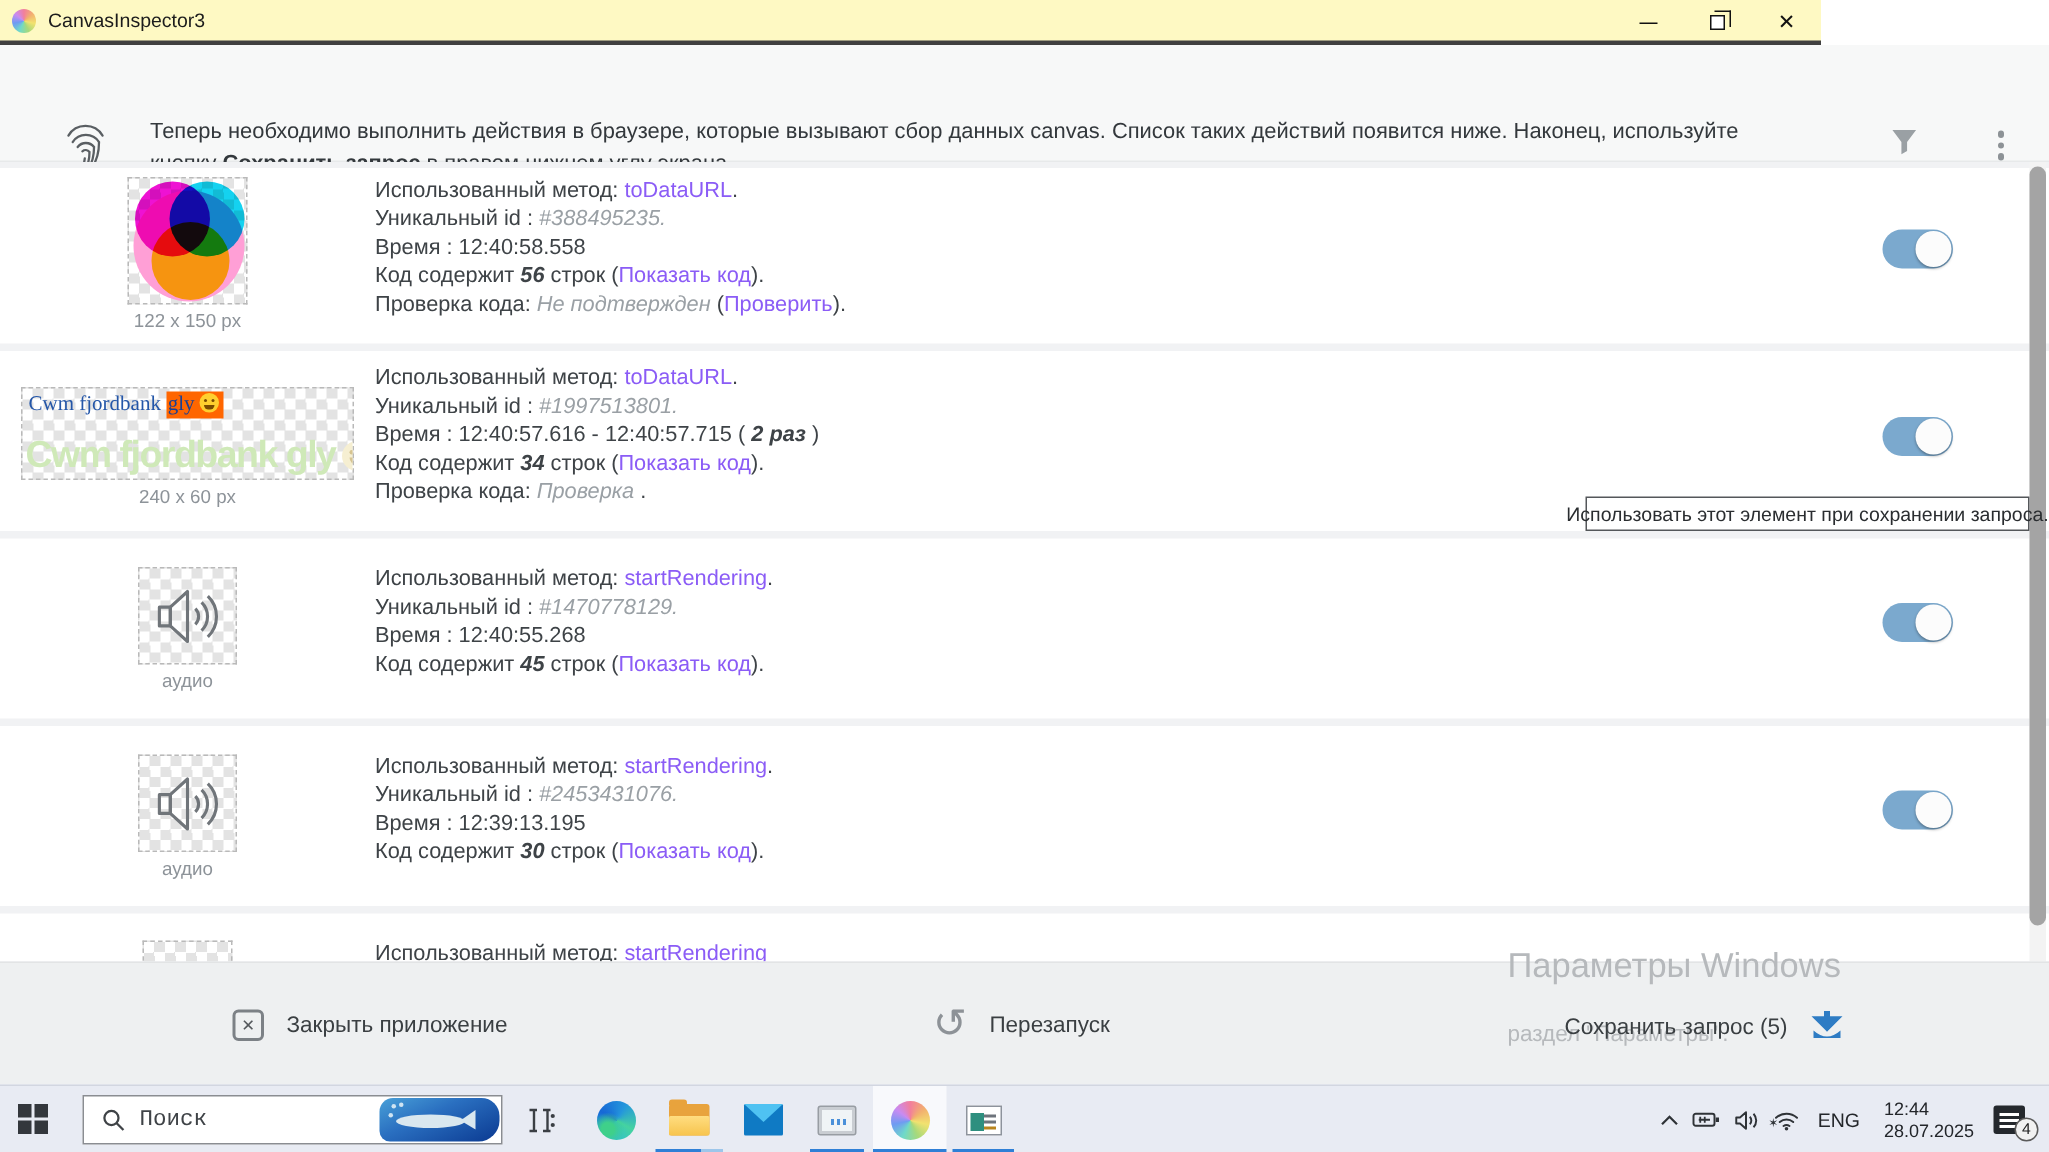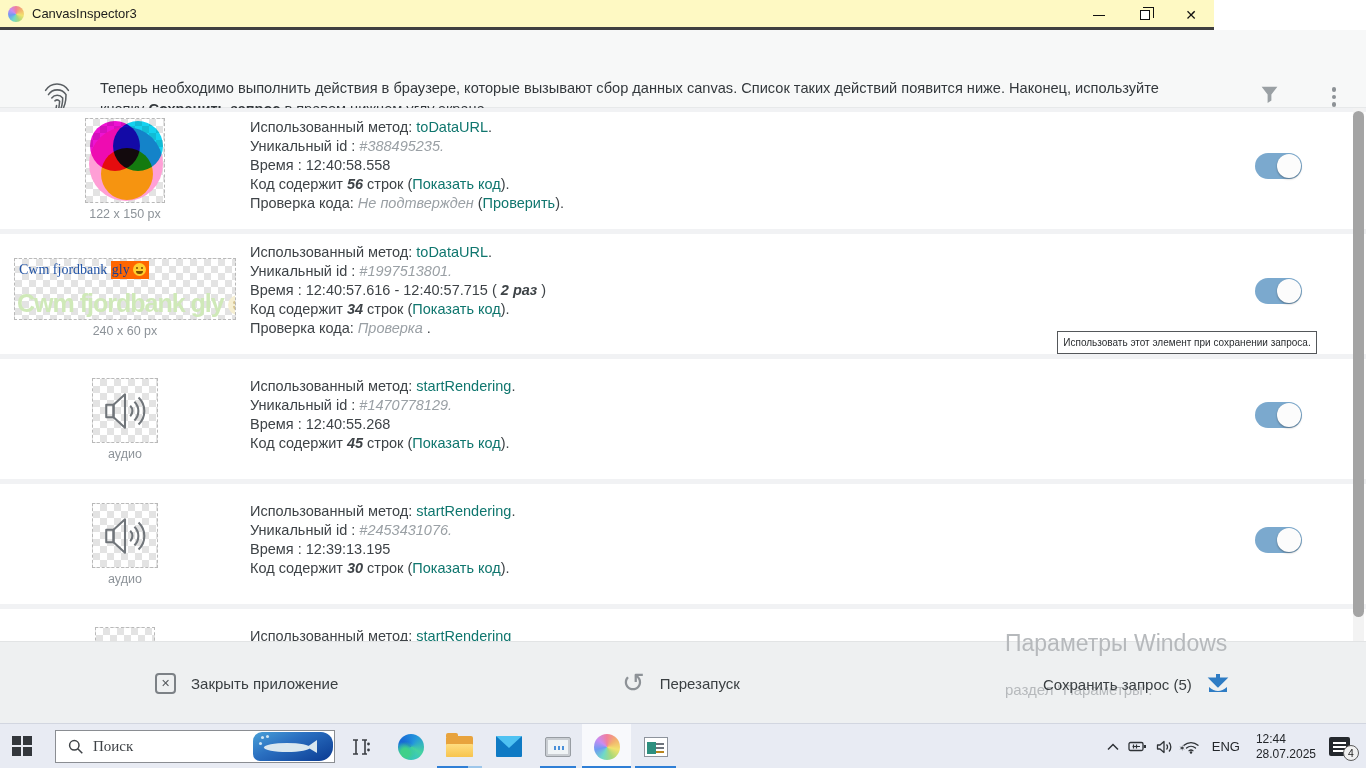--- a/index.html
+++ b/index.html
@@ -28,21 +28,21 @@
 
   
   .list{position:absolute;left:0;top:108px;width:1366px;height:533px;background:#fff;overflow:hidden}
   .band{position:absolute;left:0;width:1366px;background:#f1f2f4}
   .row{position:absolute;left:0;width:1352px}
   .thumb-col{position:absolute;left:0;width:250px;display:flex;flex-direction:column;align-items:center}
   .checker{background-color:#fff;background-image:conic-gradient(#e3e3e3 25%,transparent 25% 50%,#e3e3e3 50% 75%,transparent 75%);background-size:14px 14px}
   .thumb{border:1px dashed #b9b9b9;position:relative;overflow:hidden}
   .thumb-caption{font-size:12.5px;color:#8d9399;margin-top:4px}
   .details{position:absolute;left:250px;font-size:14.5px;line-height:19px;color:#3e4347}
-  .link{color:#0f766e;text-decoration:none;cursor:pointer}
+  .link{color:#8b5cf6;text-decoration:none;cursor:pointer}
   .muted-i{color:#9aa0a5;font-style:italic}
   .bi{font-weight:bold;font-style:italic}
   .po{margin-left:4px}
 
   
   .cw{width:80px;height:85px}
   .cw i{position:absolute;border-radius:50%;mix-blend-mode:multiply}
   .cw .pk{left:3px;top:8px;width:74px;height:74px;background:#ff9fd6;mix-blend-mode:normal}
   .cw .mg{left:4px;top:2px;width:50px;height:50px;background:#ee12d3}
   .cw .cy{left:27px;top:2px;width:50px;height:50px;background:#14d2f0}
@@ -62,42 +62,42 @@
   .sm-l::after{content:"";position:absolute;left:5px;top:11px;width:10px;height:5px;border-radius:0 0 10px 10px;background:#d6c491}
 
   
   .aud{width:66px;height:65px;display:flex;align-items:center;justify-content:center}
 
   
   .toggle{position:absolute;left:1255px;width:47px;height:26px;border-radius:13px;background:#7ba9ce;cursor:pointer}
   .toggle .knob{position:absolute;right:1px;top:1px;width:24px;height:24px;border-radius:50%;background:#fcfcfc;box-shadow:0 1px 2px rgba(0,0,0,.35)}
 
   
-  .tooltip{position:absolute;left:1057px;top:331px;width:260px;height:23px;background:#fff;border:1px solid #54575a;font-size:10px;color:#2a2d30;display:flex;align-items:center;justify-content:center;white-space:nowrap;z-index:6}
+  .tooltip{position:absolute;left:1057px;top:331px;width:296px;height:23px;background:#fff;border:1px solid #54575a;font-size:13px;color:#2a2d30;display:flex;align-items:center;justify-content:center;white-space:nowrap;z-index:6}
 
   
   .sb-track{position:absolute;right:2px;top:108px;width:11px;height:533px;background:#f3f3f3}
   .sb-thumb{position:absolute;left:0;top:3px;width:11px;height:506px;border-radius:5.5px;background:#a4a4a4}
 
   
   .footer{position:absolute;left:0;top:641px;width:1366px;height:82px;background:#eef0f1;border-top:1px solid #e2e4e5}
   .f-btn{position:absolute;display:flex;align-items:center;gap:15px;cursor:pointer;font-size:15px;color:#3a3f42}
   .xsq{width:21px;height:21px;border:2px solid #7c8186;border-radius:4px;display:flex;align-items:center;justify-content:center;font-size:11px;font-weight:bold;color:#55595d;font-family:"DejaVu Sans",sans-serif}
   .restart-glyph{font-family:"DejaVu Sans",sans-serif;font-size:27px;color:#8d9297;line-height:20px}
   .watermark{position:absolute;color:#b6b9bc;z-index:1;pointer-events:none}
   .wm-title{font-size:23px}
   .wm-line{font-size:15px}
   .save-btn{z-index:4}
 
   
   .taskbar{position:absolute;left:0;top:723px;width:1366px;height:45px;background:#e8ebf3;border-top:1px solid #d2d6e0}
   .start{position:absolute;left:12px;top:12px;width:20px;height:20px;display:grid;grid-template-columns:9px 9px;grid-template-rows:9px 9px;gap:1.5px;cursor:pointer}
   .start i{background:#33373c}
   .searchbox{position:absolute;left:55px;top:6px;width:280px;height:33px;background:#fff;border:1px solid #8a8d92;display:flex;align-items:center}
-  .searchbox input{border:none;outline:none;background:transparent;font-size:15px;color:#3f4347;width:140px;font-family:Liberation Serif, serif}
+  .searchbox input{border:none;outline:none;background:transparent;font-size:15px;color:#3f4347;width:140px;font-family:Liberation Mono, monospace}
   .searchbox input::placeholder{color:#3f4347;opacity:1}
   .mag{margin:0 9px 0 12px;display:flex}
   .fish{position:absolute;right:1px;top:1px;width:80px;height:29px;border-radius:9px 12px 14px 7px;background:linear-gradient(155deg,#49a0d8 0%,#2a6fc0 40%,#0d3e95 95%);overflow:hidden}
   .fish::before{content:"";position:absolute;left:11px;top:11px;width:46px;height:9px;border-radius:50%;background:#d9e7ef}
   .fish::after{content:"";position:absolute;left:54px;top:8px;border-left:10px solid #d9e7ef;border-top:6px solid transparent;border-bottom:7px solid transparent;transform:rotate(180deg)}
   .bubbles{position:absolute;left:8px;top:4px;width:3px;height:3px;border-radius:50%;background:#cfe4f2;box-shadow:5px -1px 0 #cfe4f2,-2px 6px 0 #cfe4f2}
   .task-icons{position:absolute;left:337px;top:0;height:45px;display:flex}
   .t-cell{width:49px;height:45px;display:flex;align-items:center;justify-content:center;position:relative;cursor:pointer}
   .t-cell.active{background:rgba(255,255,255,.7)}
   .uline{position:absolute;bottom:0;height:3px;background:#2f7fd6}

